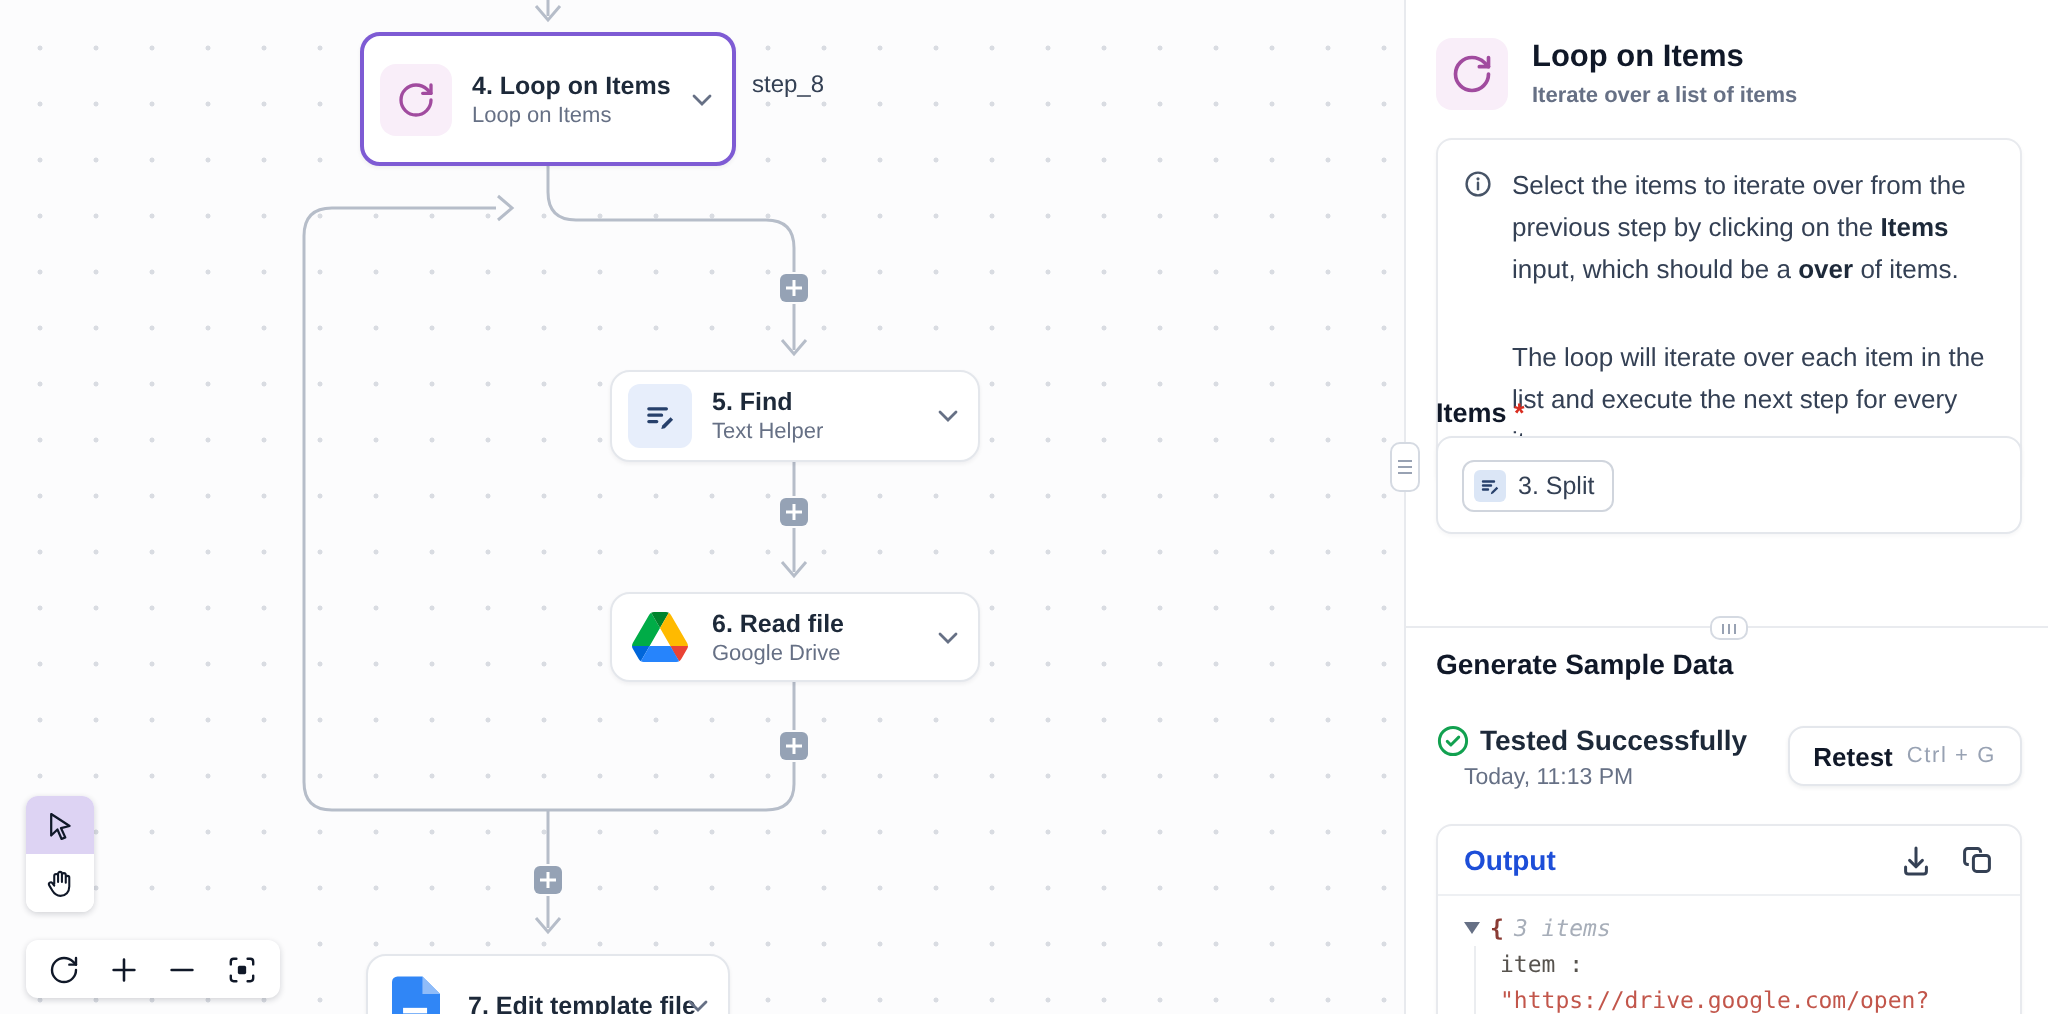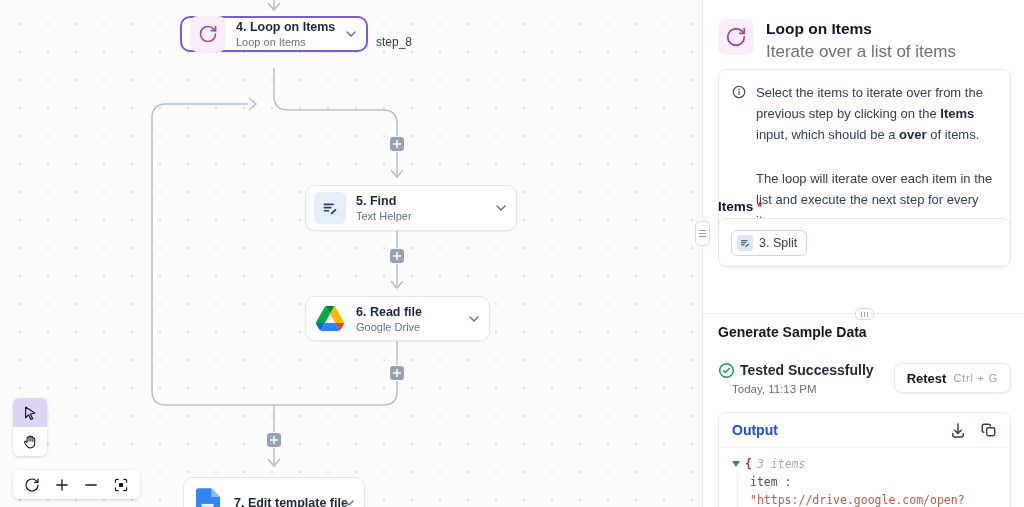--- a/index.html
+++ b/index.html
@@ -62,21 +62,21 @@
   .v-grip {
     position:absolute; left:-8px; top:221px; width:15px; height:25px; background:#fff;
     border:1px solid #d5dae2; border-radius:5px; display:flex; flex-direction:column;
     align-items:center; justify-content:center; gap:2px; cursor:col-resize;
   }
   .v-grip i { display:block; width:7px; height:1px; background:#98a2b3; }
 
   .p-icon { position:absolute; left:15px; top:19px; width:36px; height:36px; border-radius:8px;
     background:#f9eef9; display:flex; align-items:center; justify-content:center; }
   .p-title { position:absolute; left:63px; top:20px; font-size:15.5px; font-weight:700; color:#101828; }
-  .p-sub   { position:absolute; left:63px; top:42px; font-size:17px; color:#667085; }
+  .p-sub   { position:absolute; left:63px; top:42px; font-size:11px; color:#667085;font-weight:bold; }
 
   .info-card {
     position:absolute; left:15px; right:13px; top:69px; background:#fff;
     border:1px solid #e8eaee; border-radius:8px; box-shadow:0 1px 2px rgba(16,24,40,.04);
     padding:12px 13px; display:flex; gap:10px;
   }
   .info-card .txt { font-size:13px; line-height:21px; color:#344054; }
   .info-card .txt p + p { margin-top:23px; }
   .info-card b { color:#1d2939; }
 
@@ -173,40 +173,40 @@
     <svg width="10" height="10" viewBox="0 0 10 10">
         <path d="M5 1v8M1 5h8" stroke="#fff" stroke-width="1.5"></path>
       </svg>
   </div>
   <div class="plus-btn" style="left:267px; top:433px;">
     <svg width="10" height="10" viewBox="0 0 10 10">
         <path d="M5 1v8M1 5h8" stroke="#fff" stroke-width="1.5"></path>
       </svg>
   </div>
 
-  <div class="node selected" style="left:180px; top:16px; width:188px; height:36px;">
+  <div class="node selected" style="left:180px; top:16px; width:188px; height:67px;">
     <span class="node-icon ic-loop">
       <svg width="20" height="20" viewBox="0 0 24 24" fill="none" stroke="#a14b9f" stroke-width="2" stroke-linecap="round" stroke-linejoin="round">
         <path d="M21 12a9 9 0 1 1-9-9c2.52 0 4.93 1 6.74 2.74L21 8"></path>
           <path d="M21 3v5h-5"></path>
       </svg>
     </span>
     <span class="node-txt">
       <span class="node-title">4. Loop on Items</span>
       <span class="node-sub">Loop on Items</span>
     </span>
     <span class="chev">
       <svg width="10" height="6" viewBox="0 0 10 6" fill="none">
           <path d="M1 1l4 4 4-4" stroke="#667085" stroke-width="1.4" stroke-linecap="round"></path>
         </svg>
     </span>
   </div>
   <div class="step-badge">step_8</div>
 
-  <div class="node" style="left:305px; top:185px; width:212px; height:46px;">
+  <div class="node" style="left:305px; top:185px; width:185px; height:46px;">
     <span class="node-icon ic-sm ic-find">
       <svg width="16" height="16" viewBox="0 0 20 20" fill="none">
         <path d="M3 5.5h11M3 9.5h8M3 13.5h5" stroke="#27406b" stroke-width="2" stroke-linecap="round"></path>
         <path d="m11.4 16 5.2-5.2 1.6 1.6-5.2 5.2-2.2.6z" fill="#27406b"></path>
       </svg>
     </span>
     <span class="node-txt">
       <span class="node-title">5. Find</span>
       <span class="node-sub">Text Helper</span>
     </span>

